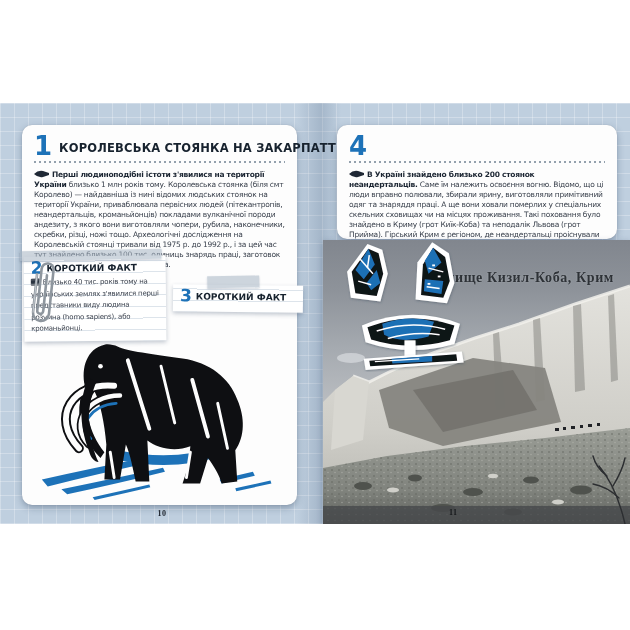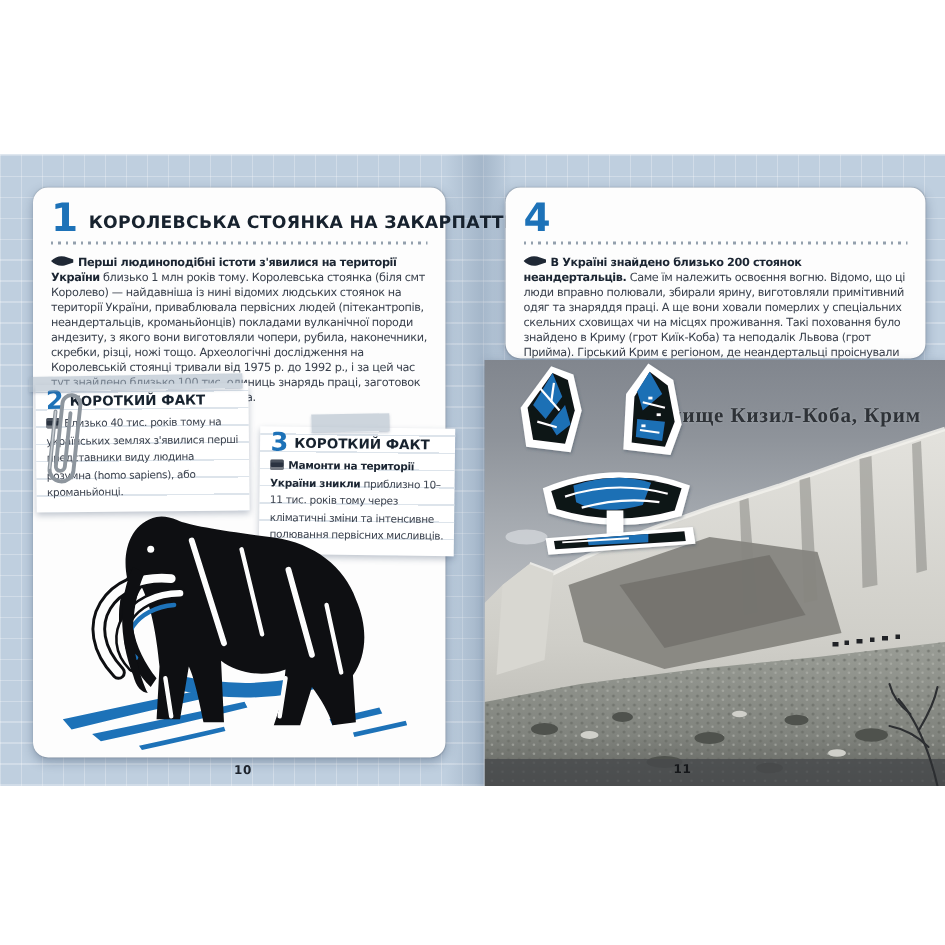--- a/index.html
+++ b/index.html
@@ -86,21 +86,21 @@
     box-shadow:0 2px 6px rgba(45,65,95,.35);
   }
   .photo svg{position:absolute;left:0;top:0;}
   .photo-caption{
     position:absolute;right:16px;top:30px;
     font-family:Liberation Serif, serif;
     font-weight:bold;font-size:14px;letter-spacing:.6px;color:#2e3237;
     text-shadow:0 0 2px rgba(200,205,210,.5);
   }
   .pagenum{
-    position:absolute;font-size:8px;font-weight:bold;color:#1d232c;letter-spacing:.5px;
+    position:absolute;font-size:8px;font-weight:bold;color:#1d232c;letter-spacing:.5px;font-family:Liberation Serif, serif;
   }
   .pagenum-10{left:152px;top:406px;width:20px;text-align:center;}
   .pagenum-11{left:449px;top:405px;width:20px;text-align:left;color:#15171a;}
 </style>
 </head>
 <body>
 
 <div class="spread">
   <div class="gutter"></div>
 
@@ -128,24 +128,20 @@
       <div class="note-body">
         <span class="book-ic"></span><span>Близько 40 тис. років тому на українських землях з'явилися перші представники виду людина розумна (homo sapiens), або кроманьйонці.</span>
       </div>
     </div>
 
     <div class="note note-3">
       <div class="tape tape-3"></div>
       <div class="note-head">
         <span class="note-num">3</span>
         <span class="note-title">КОРОТКИЙ ФАКТ</span>
-      </div>
-      <div class="note-body">
-        <span class="book-ic"></span><span class="lead">Мамонти на території України зникли</span>
-        <span>приблизно 10–11 тис. років тому через кліматичні зміни та інтенсивне полювання первісних мисливців.</span>
       </div>
     </div>
 
     <div class="mammoth">
       <svg width="254" height="170" viewBox="0 0 260 170">
 
         <g fill="#1d72b8">
           <path d="M6 148 Q60 136 120 124 L124 129 Q64 142 12 155 Z"></path>
           <path d="M26 158 Q80 147 130 136 L132 140 Q84 152 32 163 Z"></path>
           <path d="M58 166 Q90 159 116 153 L117 156 Q92 162 60 169 Z"></path>

